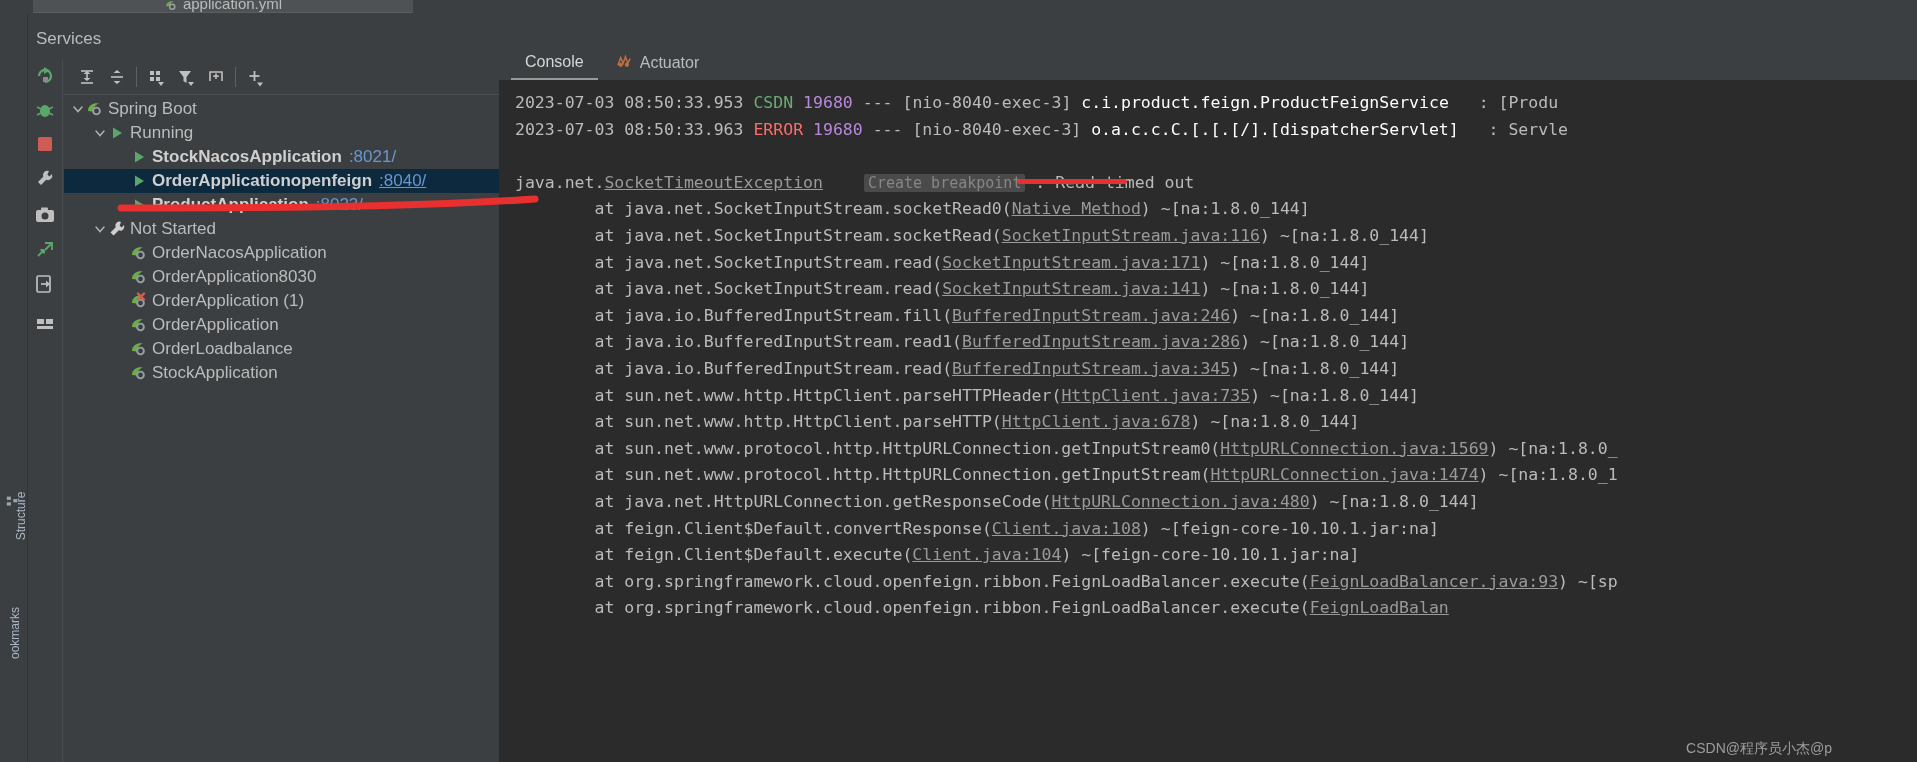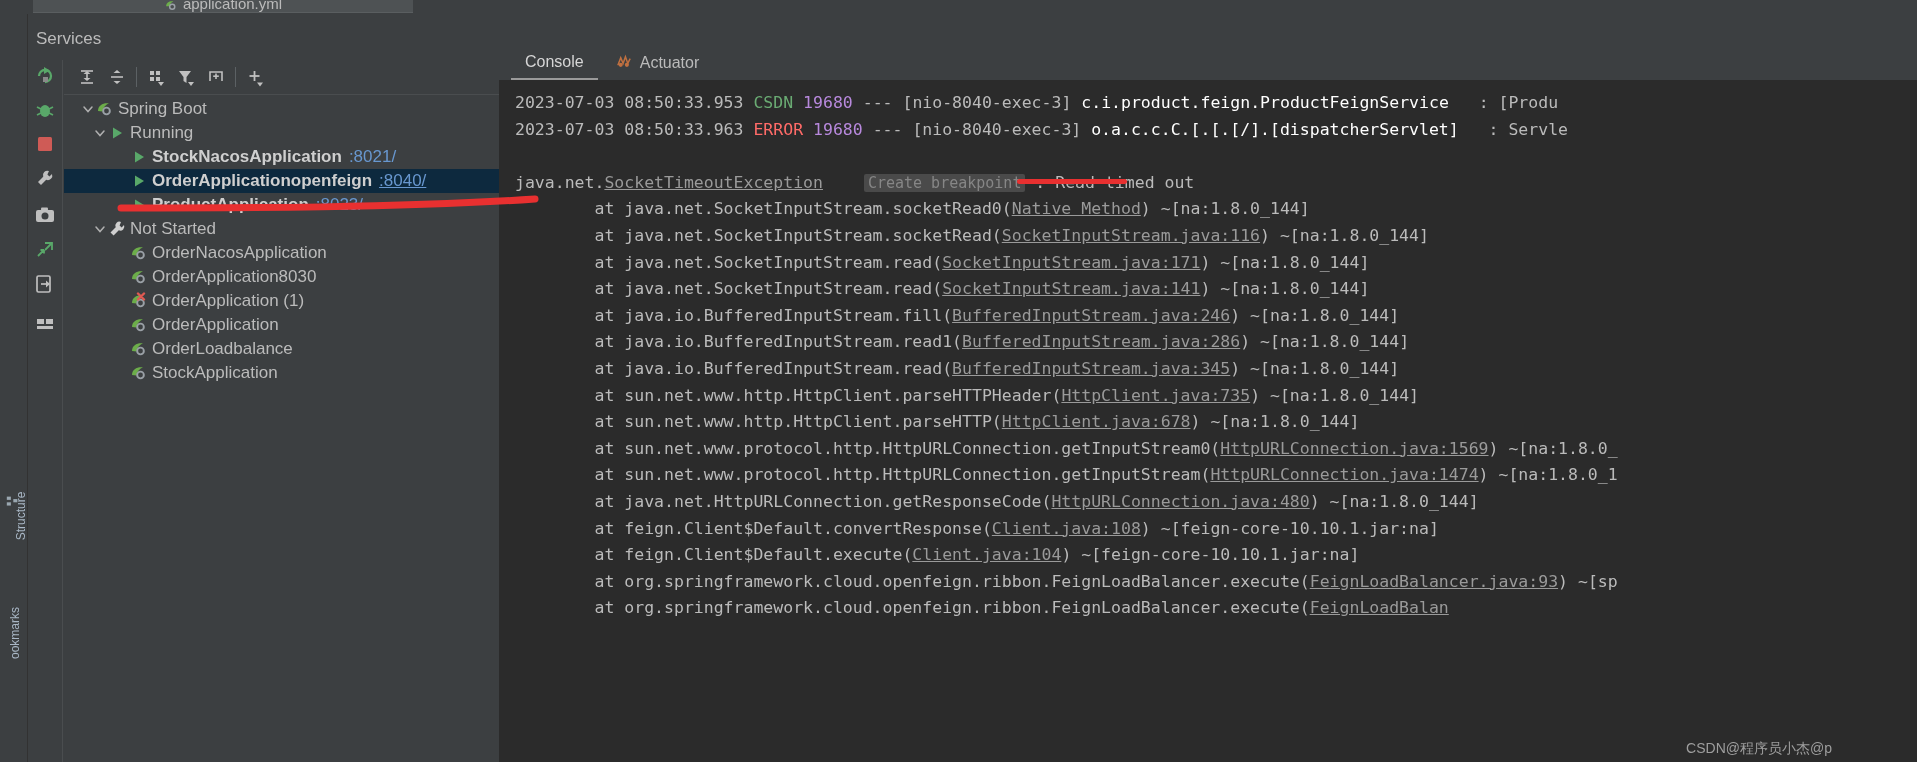--- a/index.html
+++ b/index.html
@@ -283,21 +283,21 @@
       <div class="svc-rail-icon" style="top:252px;">
         <svg width="22" height="22" viewBox="0 0 22 22">
           <rect x="3" y="6" width="7" height="5" fill="#bfbfbf"></rect>
           <rect x="12" y="6" width="7" height="5" fill="#bfbfbf"></rect>
           <rect x="3" y="13" width="16" height="3" fill="#bfbfbf"></rect>
         </svg>
       </div>
     </div>
 
     <div class="tree" id="svc-tree">
-        <div class="tree-row" style="padding-left: 16px;">
+        <div class="tree-row" style="padding-left: 6px;">
           <span class="chev">
             <svg width="14" height="14" viewBox="0 0 14 14">
               <path d="M3 5 L7 9.5 L11 5" fill="none" stroke="#b0b0b0" stroke-width="1.5" stroke-linecap="round"></path>
             </svg>
           </span>
           <span class="ico">
             <svg width="18" height="18" viewBox="0 0 18 18">
               <path d="M2 11 C2 5, 8 2.5, 13 3.5 C9 5, 7.5 7.5, 6.5 11.5 Z" fill="#6cad4a"></path>
               <circle cx="10.5" cy="11" r="4.3" fill="#9aa0a6"></circle>
               <circle cx="10.5" cy="11" r="2.4" fill="#3c3f41"></circle>

